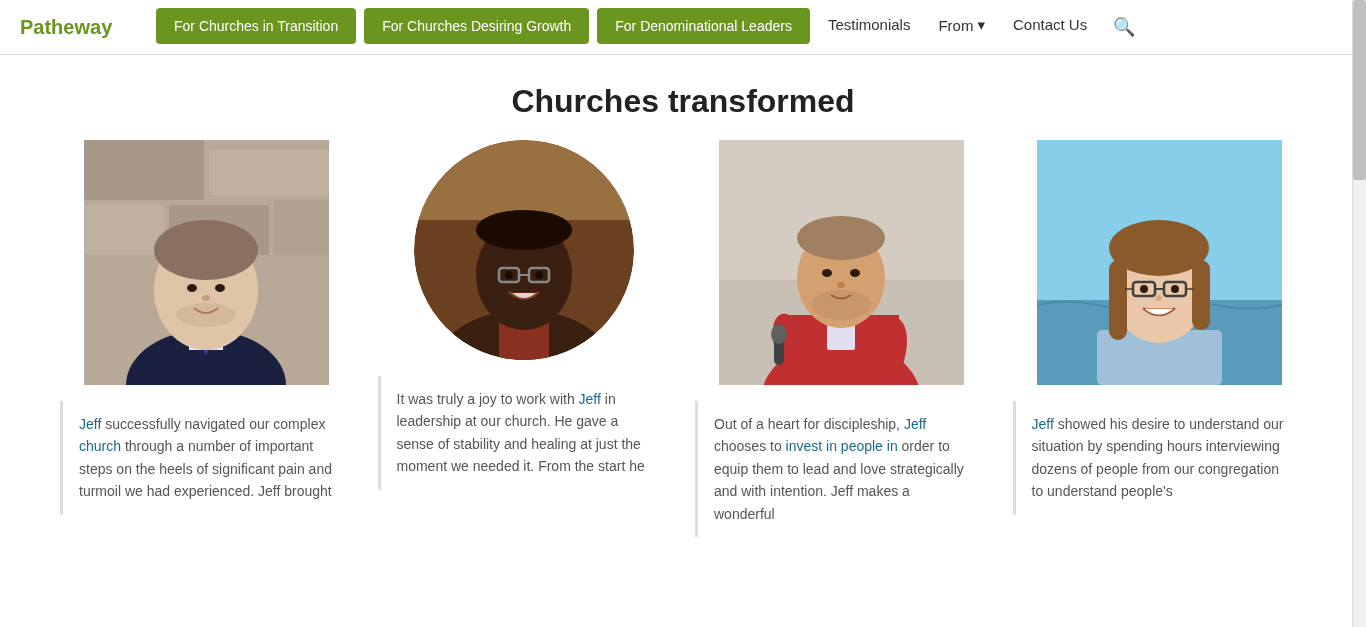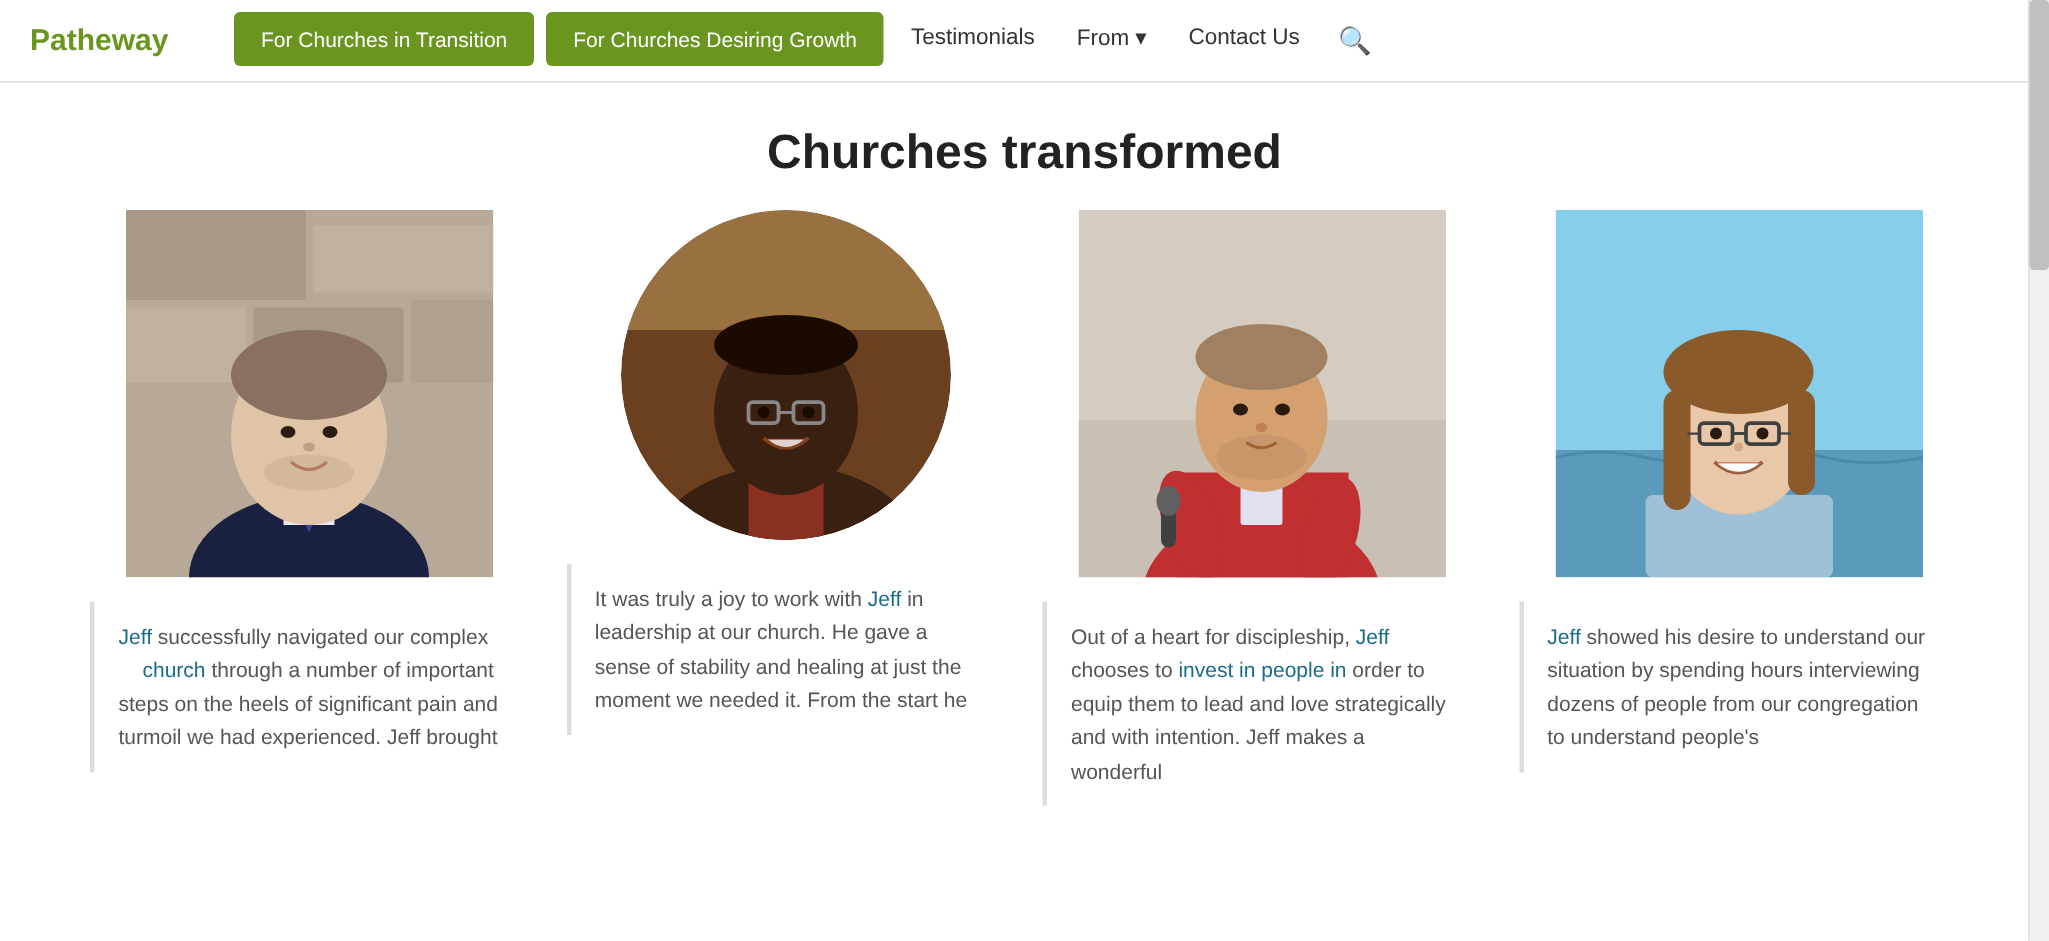--- a/index.html
+++ b/index.html
@@ -131,20 +131,21 @@
     }
   </style>
 </head>
 <body>
 
 <nav class="navbar">
   <div class="logo">Patheway</div>
   <div class="nav-buttons">
     <button class="nav-btn-green">For Churches in Transition</button>
     <button class="nav-btn-green">For Churches Desiring Growth</button>
+    <button class="nav-btn-green">For Denominational Leaders</button>
     <button class="nav-link">Testimonials</button>
     <button class="nav-link">
       <span>From</span>
       <span>▾</span>
     </button>
     <button class="nav-link">Contact Us</button>
     <button class="search-icon-btn">
       <span>🔍</span>
     </button>
   </div>
@@ -182,21 +183,21 @@
         <ellipse cx="136" cy="148" rx="5" ry="4" fill="#2a1a10"></ellipse>
 
         <ellipse cx="122" cy="158" rx="4" ry="3" fill="#c0a080"></ellipse>
 
         <path d="M110,168 Q122,178 134,168" stroke="#a06040" stroke-width="2" fill="none"></path>
 
         <ellipse cx="122" cy="175" rx="30" ry="12" fill="#c0a888" opacity="0.4"></ellipse>
       </svg>
     </div>
     <div class="testimonial-text">
-      <span style="color:#1a6b8a;">Jeff</span> successfully navigated our complex <span style="color:#1a6b8a;margin-left:16px;">church</span> through a number of important steps on the heels of significant pain and turmoil we had experienced. Jeff brought
+      <span style="color:#1a6b8a;">Jeff</span> successfully navigated our complex <span style="color:#1a6b8a;">church</span> through a number of important steps on the heels of significant pain and turmoil we had experienced. Jeff brought
     </div>
   </div>
 
   <div class="testimonial-card">
     <div class="photo-wrapper rounded">
       <svg width="220" height="220" viewBox="0 0 220 220" xmlns="http://www.w3.org/2000/svg">
         <clipPath id="circle-clip">
           <circle cx="110" cy="110" r="110"></circle>
         </clipPath>
         <g clip-path="url(#circle-clip)">

